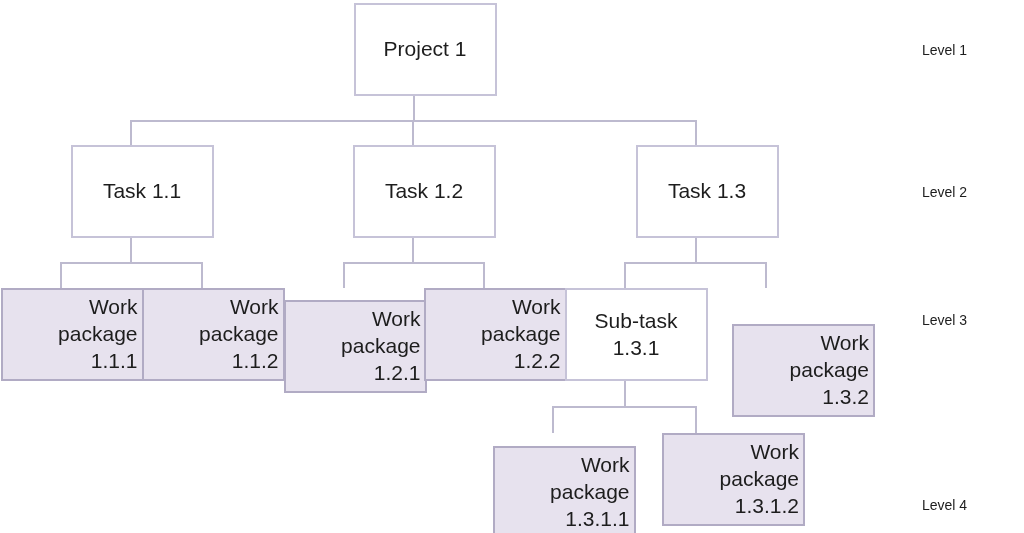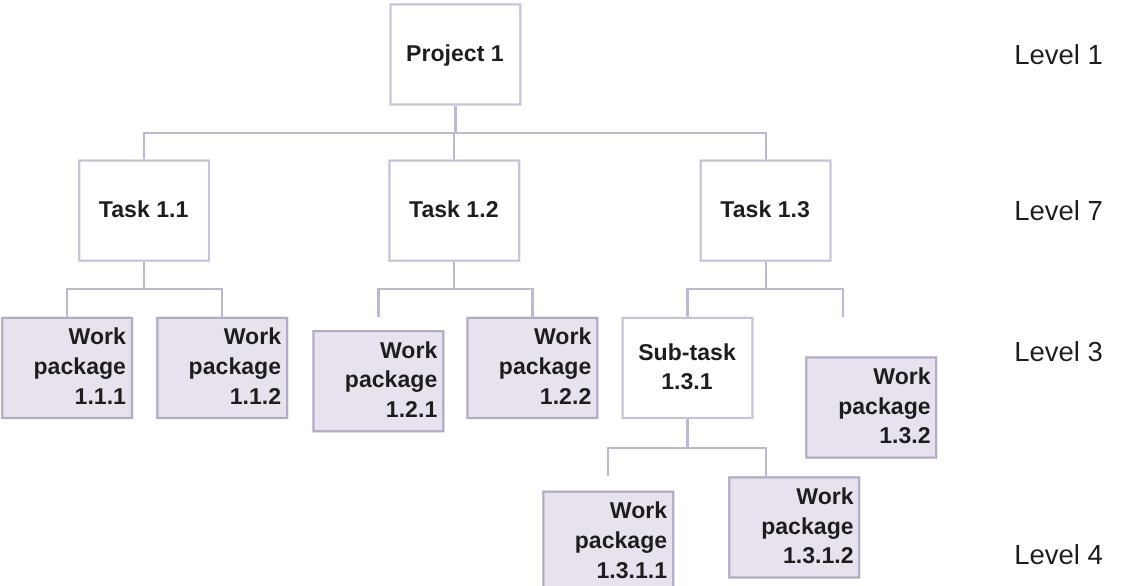--- a/index.html
+++ b/index.html
@@ -19,41 +19,40 @@
     width:1024px;height:533px;
     background:var(--bg);
     overflow:hidden;
   }
   .connector-svg{
     position:absolute;left:0;top:0;width:1024px;height:533px;
     pointer-events:none;
   }
   .node{
     position:absolute;
-    width:120px;height:93px;
+    width:143px;height:93px;
     display:flex;flex-direction:column;justify-content:center;align-items:center;
     text-align:center;
     font-size:21px;line-height:1.28;
     padding:2px 4px;
-    font-weight:bold;
   }
   .node.plain{
     background:var(--plain-fill);
     border:2px solid var(--plain-border);
   }
   .node.filled{
     background:var(--filled-fill);
     border:2px solid var(--filled-border);
     text-align:right;
   }
   .level-label{
     position:absolute;
     left:922px;
     width:96px;
-    font-size:25px;line-height:26px;
+    font-size:14px;line-height:26px;
     white-space:nowrap;
     color:var(--text);
   }
 </style>
 </head>
 <body>
 
 <div class="stage">
   <svg class="connector-svg" id="connectors" viewBox="0 0 1024 533">
       <line x1="414" y1="96" x2="414" y2="121" stroke="#bdbacf" stroke-width="2" shape-rendering="crispEdges"></line>
@@ -87,17 +86,17 @@
       <div class="node filled" style="left: 141.5px; top: 288px;">Work package 1.1.2</div>
       <div class="node filled" style="left: 283.5px; top: 300px;">Work package 1.2.1</div>
       <div class="node filled" style="left: 423.5px; top: 288px;">Work package 1.2.2</div>
       <div class="node plain" style="left: 564.5px; top: 288px;">Sub-task 1.3.1</div>
       <div class="node filled" style="left: 732px; top: 288px; margin-top: 36px;">Work package 1.3.2</div>
       <div class="node filled" style="left: 492.5px; top: 446px;">Work package 1.3.1.1</div>
       <div class="node filled" style="left: 646px; top: 433px; margin-left: 16px;">Work package 1.3.1.2</div>
     </div>
   <div id="level-labels">
       <div class="level-label" style="top: 36.5px;">Level 1</div>
-      <div class="level-label" style="top: 178.5px;">Level 7</div>
+      <div class="level-label" style="top: 178.5px;">Level 2</div>
       <div class="level-label" style="top: 307px;">Level 3</div>
       <div class="level-label" style="top: 492px;">Level 4</div>
     </div>
 </div>
 
 </body></html>

